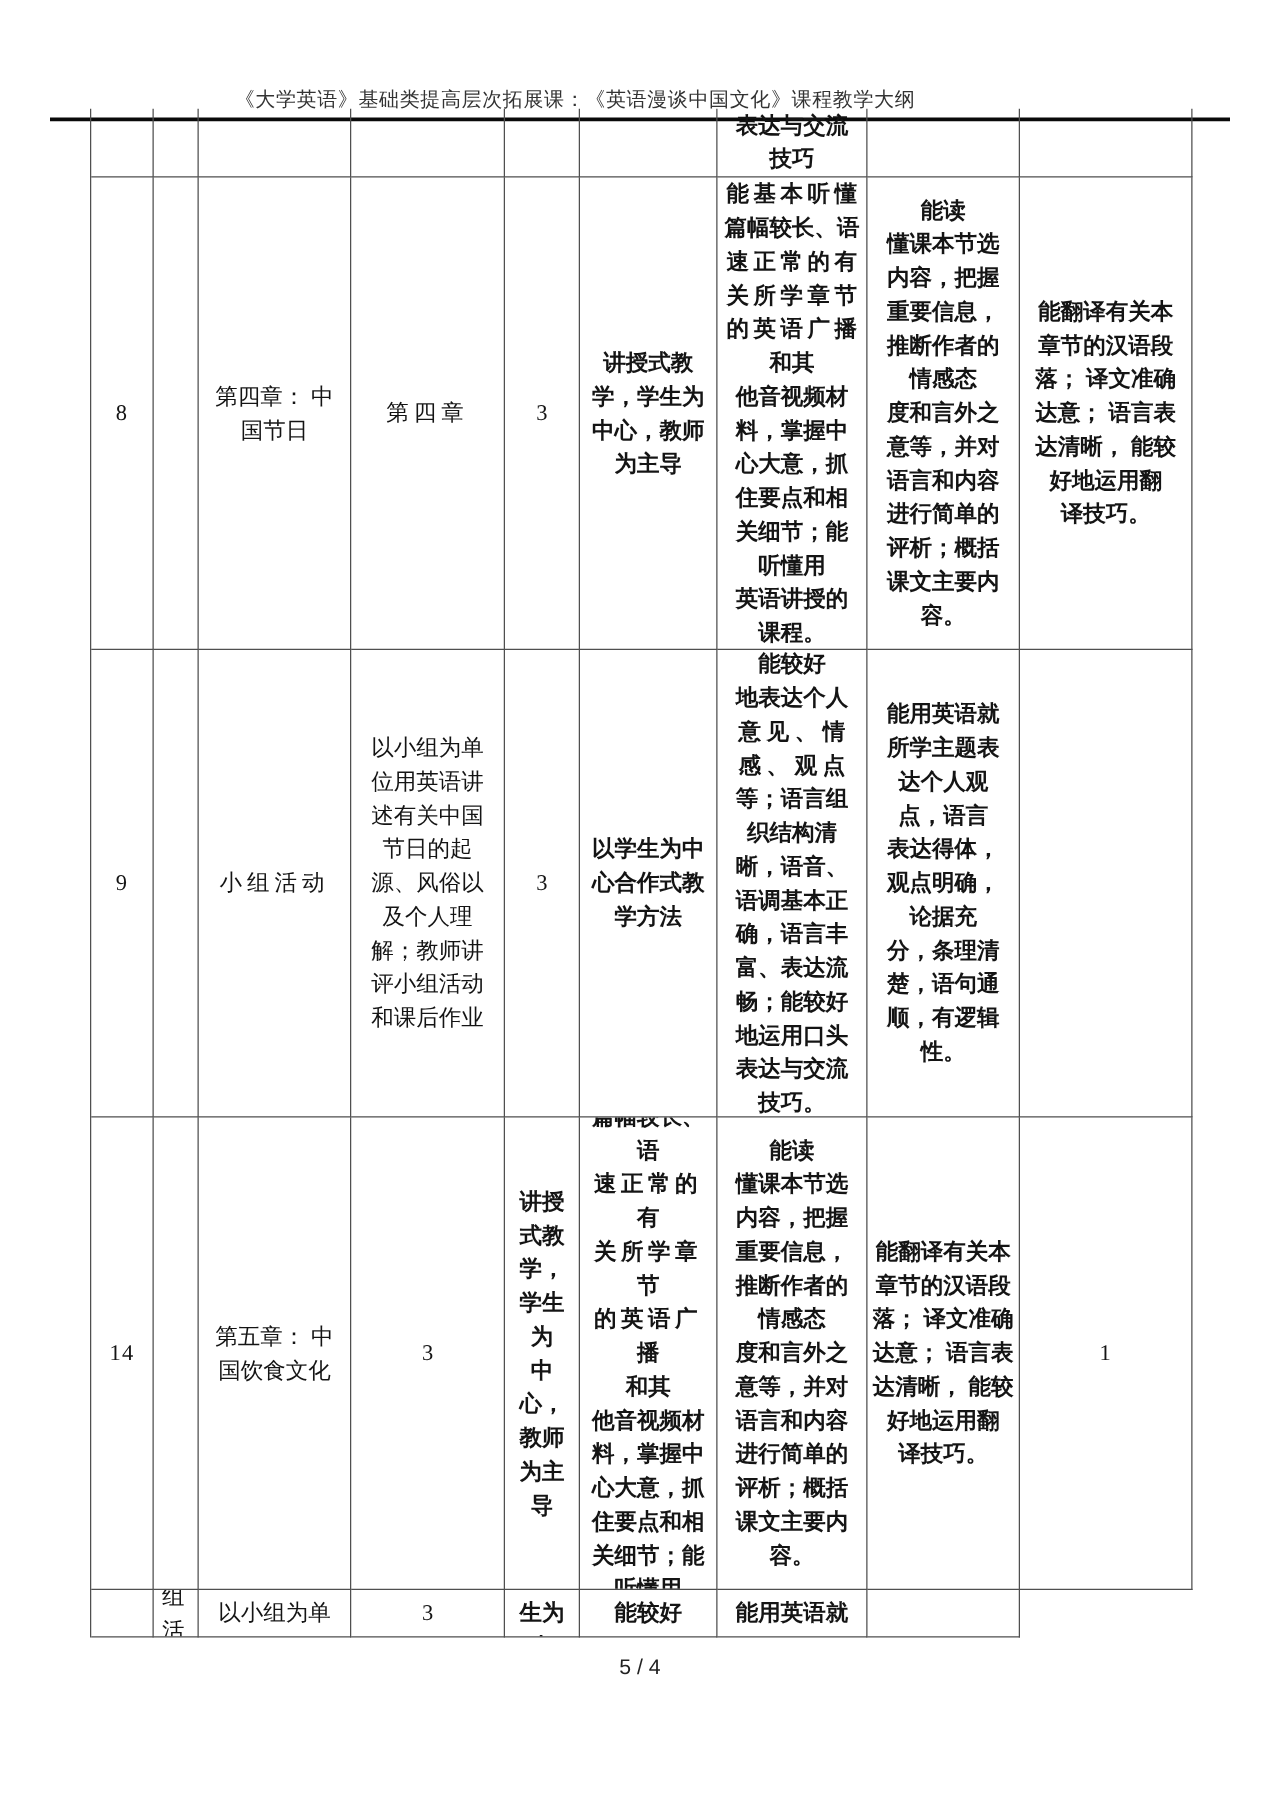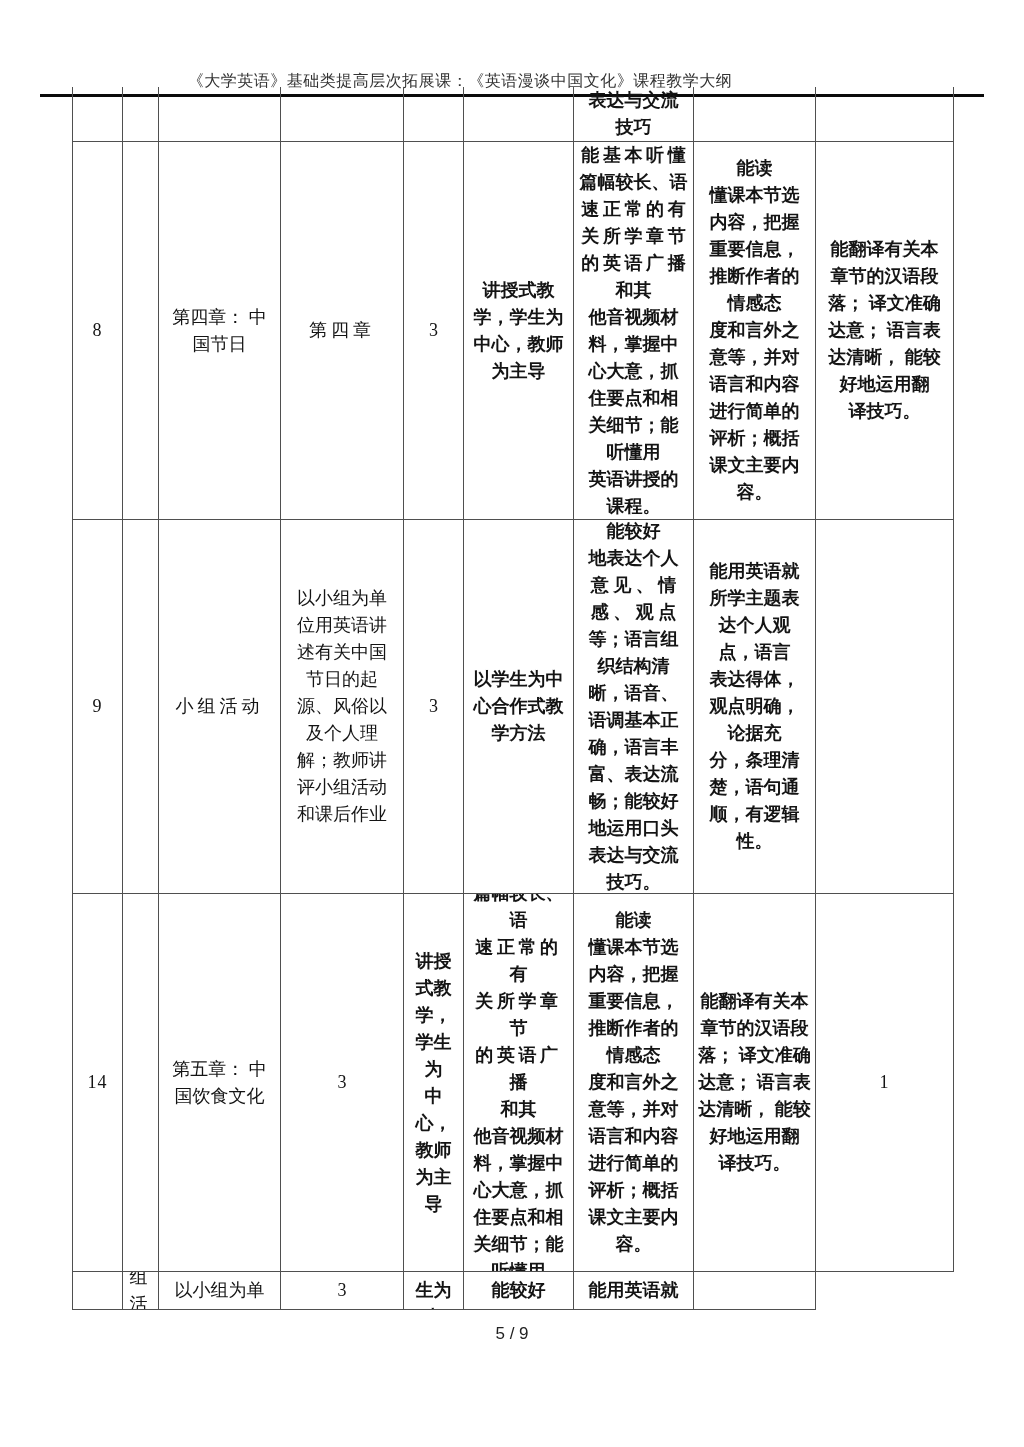--- a/index.html
+++ b/index.html
@@ -212,14 +212,14 @@
       <div class="cell col-index">1</div>
       <div class="cell col-spacer"></div>
       <div class="cell col-chapter">小组活动</div>
       <div class="cell col-content">以小组为单</div>
       <div class="cell col-hours">3</div>
       <div class="cell col-method">以学生为中</div>
       <div class="cell col-listening">能较好</div>
       <div class="cell col-reading">能用英语就</div>
       <div class="cell col-translation"></div>
     </div>
-  <div class="footer-page">5 / 9</div>
+  <div class="footer-page">5 / 4</div>
 </div>
 
 </body></html>

